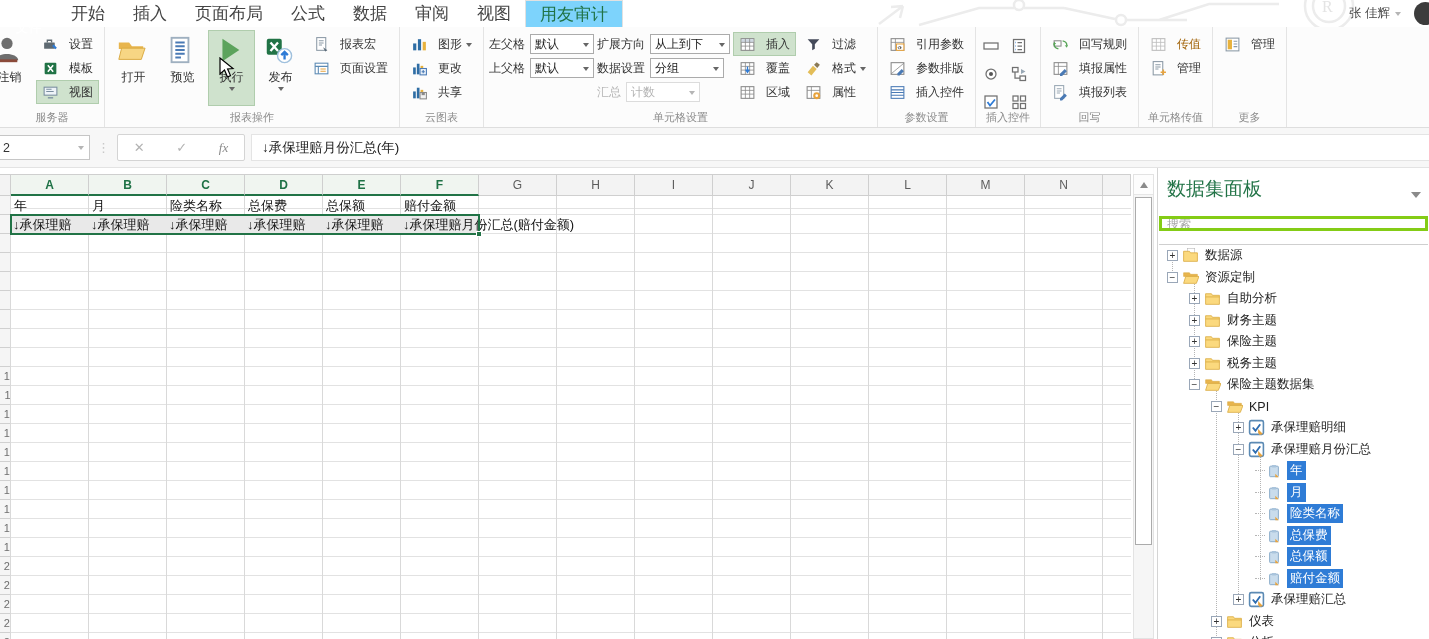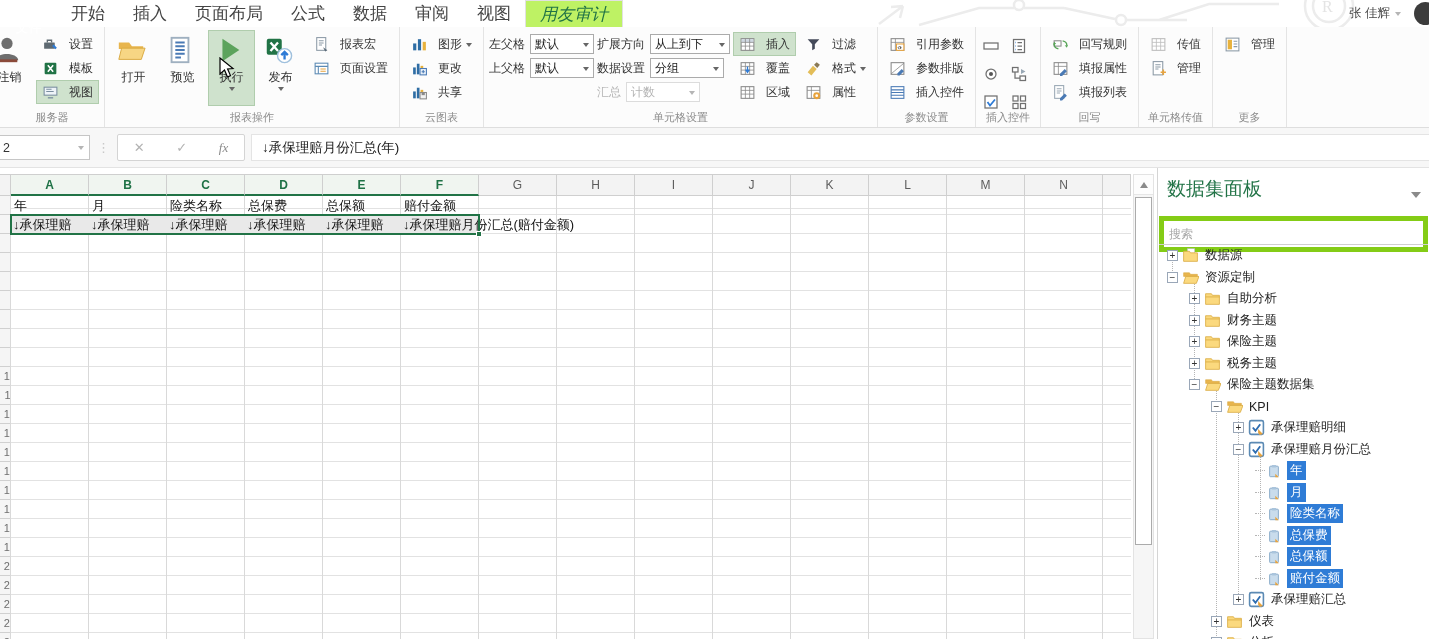--- a/index.html
+++ b/index.html
@@ -4,40 +4,40 @@
 <style>
   * { box-sizing: border-box; margin:0; padding:0; }
   html,body { background:#888; }
   body { font-family:"Liberation Sans","DejaVu Sans",sans-serif; }
   #app { position:relative; width:1429px; height:639px; background:#fff; overflow:hidden; }
 
   
   .tabbar { position:absolute; top:0; left:0; right:0; height:27px; background:#fff; display:flex; align-items:stretch; z-index:6; }
   .filetab { width:57px; background:#217346; color:#fff; font-size:13px; display:flex; align-items:center; justify-content:center;margin-top:28px; }
   .tab { padding:0 14px; display:flex; align-items:center; font-size:17px; color:#444; position:relative; z-index:2; }
-  .tab.active { color:#217346; background:#bef264; border:1px solid #e1e1e1; border-bottom:none;font-style:italic; }
+  .tab.active { color:#217346; background:#7dd3fc; border:1px solid #e1e1e1; border-bottom:none; }
   .deco { position:absolute; right:30px; top:0; pointer-events:none; z-index:0; }
   .user { position:absolute; right:28px; top:0; height:27px; display:flex; align-items:center; gap:5px; font-size:12.5px; color:#4a4a4a; z-index:3; }
   .avatar { position:absolute; right:-8px; top:2px; width:23px; height:23px; border-radius:50%; background:#3c3c3c; z-index:3; }
   .crt { width:0; height:0; border:3.5px solid transparent; border-top:4.5px solid #666; margin-top:4px; display:inline-block; }
   .crt.lt { border-top-color:#b5b5b5; }
 
   
   .ribbon { position:absolute; top:27px; left:0; right:0; height:101px; background:#fcfcfc; border-bottom:1px solid #dedede; display:flex; align-items:stretch; overflow:hidden; }
   .rgroup { position:relative; border-right:1px solid #e4e4e4; padding:3px 5px 16px 5px; display:flex; gap:3px; align-items:flex-start; flex:none; }
   .rglabel { position:absolute; bottom:2px; left:0; right:0; text-align:center; font-size:11px; color:#8b8b8b; white-space:nowrap; }
   .bigrow { display:flex; gap:2px; }
   .bigbtn { width:47px; min-height:76px; display:flex; flex-direction:column; align-items:center; padding-top:4px; font-size:12px; color:#333; border:1px solid transparent; position:relative; }
   .bigbtn.hl { background:#cfe2cd; border-color:#b0cdad; }
   .bigbtn.crop { margin-left:-19px; }
   .bigbtn .blabel { margin-top:4px; white-space:nowrap; }
   .smallcol { display:flex; flex-direction:column; padding-top:2px; }
   .smallbtn { display:flex; align-items:center; height:24px; padding:0 5px; font-size:12px; color:#333; gap:4px; white-space:nowrap; border:1px solid transparent; }
   .smallbtn.hl { background:#cfe2cd; border-color:#b0cdad; }
-  .smallbtn.dis { color:#404040; }
+  .smallbtn.dis { color:#a16207; }
   .combocol { display:flex; flex-direction:column; padding-top:2px; }
   .comborow { display:flex; align-items:center; height:24px; gap:5px; font-size:12px; color:#333; }
   .comborow .clabel { text-align:left; white-space:nowrap; }
   .comborow.dis .clabel { color:#b4b4b4; }
   .combo { border:1px solid #ababab; background:#fff; height:20px; display:flex; align-items:center; justify-content:space-between; padding:0 4px; font-size:12px; color:#222; }
   .comborow.dis .combo { border-color:#dcdcdc; color:#b4b4b4; }
   .icongrid { display:grid; grid-template-columns:26px 26px; grid-auto-rows:26px; gap:2px; padding-top:3px; }
   .iconbtn { display:flex; align-items:center; justify-content:center; }
 
   
@@ -71,21 +71,21 @@
   
   .vscroll { position:absolute; top:174px; left:1133px; width:21px; height:465px; background:#f6f6f6; border:1px solid #e3e3e3; }
   .vsarrow { position:absolute; top:0; left:0; right:0; height:20px; background:#fdfdfd; border-bottom:1px solid #e6e6e6; display:flex; align-items:center; justify-content:center; }
   .vsarrow .tri { width:0; height:0; border:4.5px solid transparent; border-bottom:6px solid #8a8a8a; margin-top:-4px; }
   .vsthumb { position:absolute; top:22px; left:1px; right:1px; height:348px; background:#fff; border:1px solid #ababab; }
 
   
   .panel { position:absolute; top:168px; left:1157px; width:272px; height:471px; background:#fff; border-left:1px solid #d5d5d5; }
   .ptitle { position:absolute; top:8px; left:9px; font-size:19px; color:#217346; }
   .ptitlecrt { position:absolute; top:24px; right:8px; width:0; height:0; border:5px solid transparent; border-top:6px solid #8a8a8a; }
-  .psearch { position:absolute; top:48px; left:1px; right:1px; height:36px; border:5px solid #84cc16; background:#fff; font-size:12px; color:#333; padding:0 5px; font-family:inherit; outline:none; }
+  .psearch { position:absolute; top:48px; left:1px; right:1px; height:15px; border:3px solid #84cc16; background:#fff; font-size:12px; color:#333; padding:0 5px; font-family:inherit; outline:none; }
   .psearch::placeholder { color:#a8a8a8; }
   .ptree { position:absolute; top:76px; left:1px; right:1px; bottom:0; border-top:1px solid #cfcfcf; overflow:hidden; }
   .trow { position:absolute; left:0; right:0; height:21px; display:flex; align-items:center; }
   .texp { width:11px; height:11px; background:#fff; border:1px solid #9aa7b8; flex:none; display:flex; align-items:center; justify-content:center; font-size:10px; line-height:9px; color:#333; margin-right:4px; }
   .tstub { width:10px; border-top:1px dotted #b5b5b5; flex:none; margin-right:2px; }
   .ticon { flex:none; margin-right:6px; display:flex; }
   .tlabel { font-size:12.5px; color:#222; white-space:nowrap; }
   .tlabel.sel { background:#2f7cd6; color:#fff; padding:1px 3px; }
   .vguide { position:absolute; width:1px; border-left:1px dotted #b5b5b5; }
 

